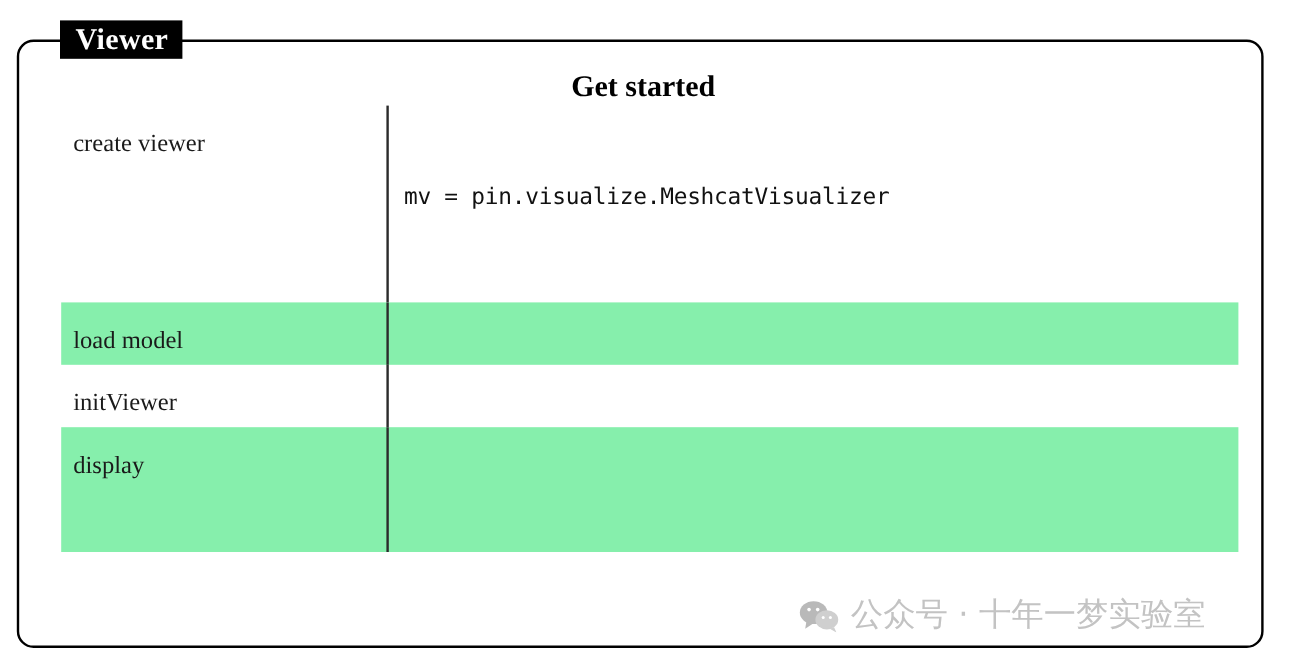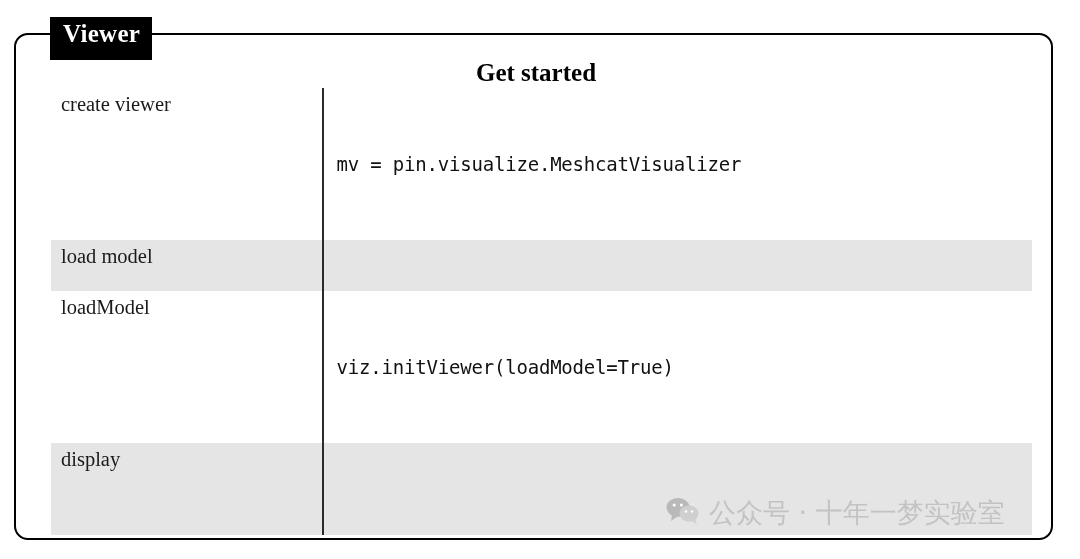--- a/index.html
+++ b/index.html
@@ -26,21 +26,21 @@
     border-radius: 14px;
     box-sizing: border-box;
     background: #ffffff;
   }
 
   
   #title-tab {
     position: absolute;
     left: 50px;
     top: 17px;
-    height: 43px;
+    height: 32px;
     background: #000000;
     color: #ffffff;
     font-family: "Liberation Serif", "DejaVu Serif", serif;
     font-weight: bold;
     font-size: 25px;
     line-height: 33px;
     padding: 0 12px 0 13px;
     letter-spacing: 0.3px;
     white-space: nowrap;
     z-index: 5;
@@ -67,59 +67,61 @@
     width: 700px;
   }
   .section-head.first { padding-top: 1px; }
 
   .row {
     display: flex;
     align-items: stretch;
     position: relative;
     min-height: 31px;
   }
-  .row.shaded { background: #e5e5e5; }
+  .row.shaded { background: #86efac; }
 
   .label-cell {
     width: 271px;
     flex: 0 0 271px;
     box-sizing: border-box;
-    padding: 1px 10px 20px 10px;
+    padding: 1px 10px 5px 10px;
     font-size: 20.5px;
     line-height: 30px;
     color: #1a1a1a;
+    margin-top: 16px;
   }
   .label-cell .plain { display: block; }
 
   .divider {
     width: 1.6px;
     flex: 0 0 1.6px;
     background: #2b2b2b;
     align-self: stretch;
   }
 
   .code-cell {
     flex: 1 1 auto;
     box-sizing: border-box;
-    padding: 1px 6px 1px 13px;
+    padding: 1px 6px 13px 13px;
     font-family: "DejaVu Sans Mono", "Liberation Mono", monospace;
     font-size: 19px;
     line-height: 30px;
     color: #111;
     white-space: pre;
     letter-spacing: -0.2px;
   }
   .code-cell .cl { display: block; }
 
   
   #watermark {
     position: absolute;
     left: 666px;
     top: 496px;
     display: flex;
+    align-items: center;
     gap: 9px;
     color: #c3c3c3;
     font-family: "DejaVu Sans", "Liberation Sans", sans-serif;
     font-size: 27px;
     line-height: 34px;
     z-index: 6;
     pointer-events: none;
     white-space: nowrap;
   }
   #wm-logo { display: block; }
@@ -149,26 +151,23 @@
 
   <div class="row shaded">
     <div class="label-cell">
       <span class="plain">load model</span>
     </div>
     <div class="divider"></div>
   </div>
 
   <div class="row">
     <div class="label-cell">
-      <span class="plain">loadModel</span>
+      <span class="plain">initViewer</span>
     </div>
     <div class="divider"></div>
-    <div class="code-cell">
-      <span class="cl">viz.initViewer(loadModel=True)</span>
-    </div>
   </div>
 
   <div class="row shaded">
     <div class="label-cell">
       <span class="plain">display</span>
     </div>
     <div class="divider"></div>
     <div class="code-cell">
       
     </div>

